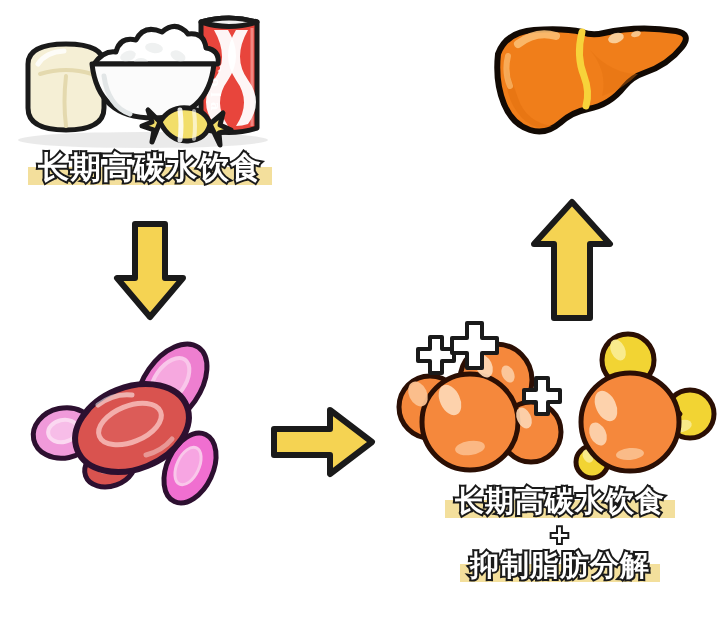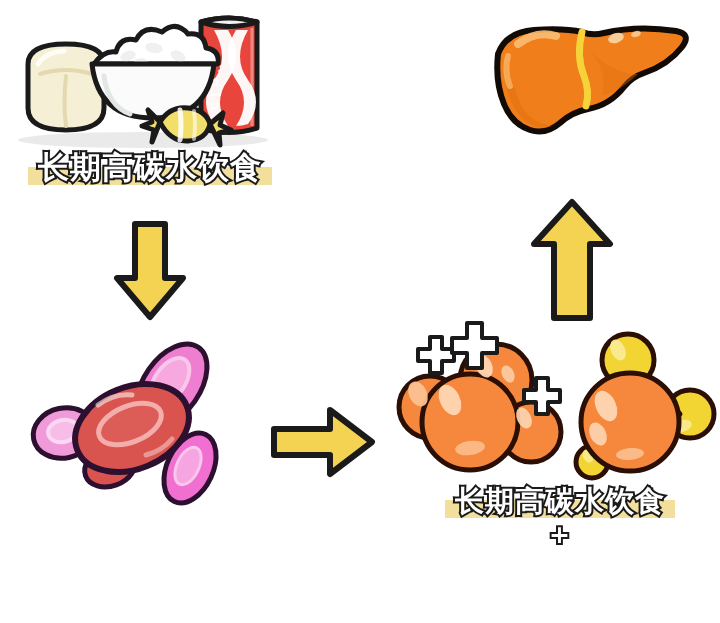--- a/index.html
+++ b/index.html
@@ -227,20 +227,24 @@
   </div>
 
   <div class="caption" style="left:410px; top:487px; width:300px;">
     <div class="caption-line" style="margin-bottom:6px;">
       <span class="hl-bar"></span>
       <span class="cap-text cap-mid">长期高碳水饮食</span>
     </div>
     <div class="caption-line" style="margin-bottom:4px;">
       <span class="cap-text cap-plus">+</span>
     </div>
+    <div class="caption-line">
+      <span class="hl-bar"></span>
+      <span class="cap-text cap-mid">抑制脂肪分解</span>
+    </div>
   </div>
 
   <div class="node arrow" style="left:522px; top:196px;">
     <svg width="100" height="128" viewBox="0 0 100 128">
       <path d="M50 6 L88 48 L68 48 L68 122 L32 122 L32 48 L12 48 Z" fill="#F5D352" stroke="#1a1a1a" stroke-width="6" stroke-linejoin="round"></path>
     </svg>
   </div>
 
   <div class="node illus" style="left:460px; top:10px; width:250px; height:135px;">
     <svg width="250" height="135" viewBox="0 0 250 135">

